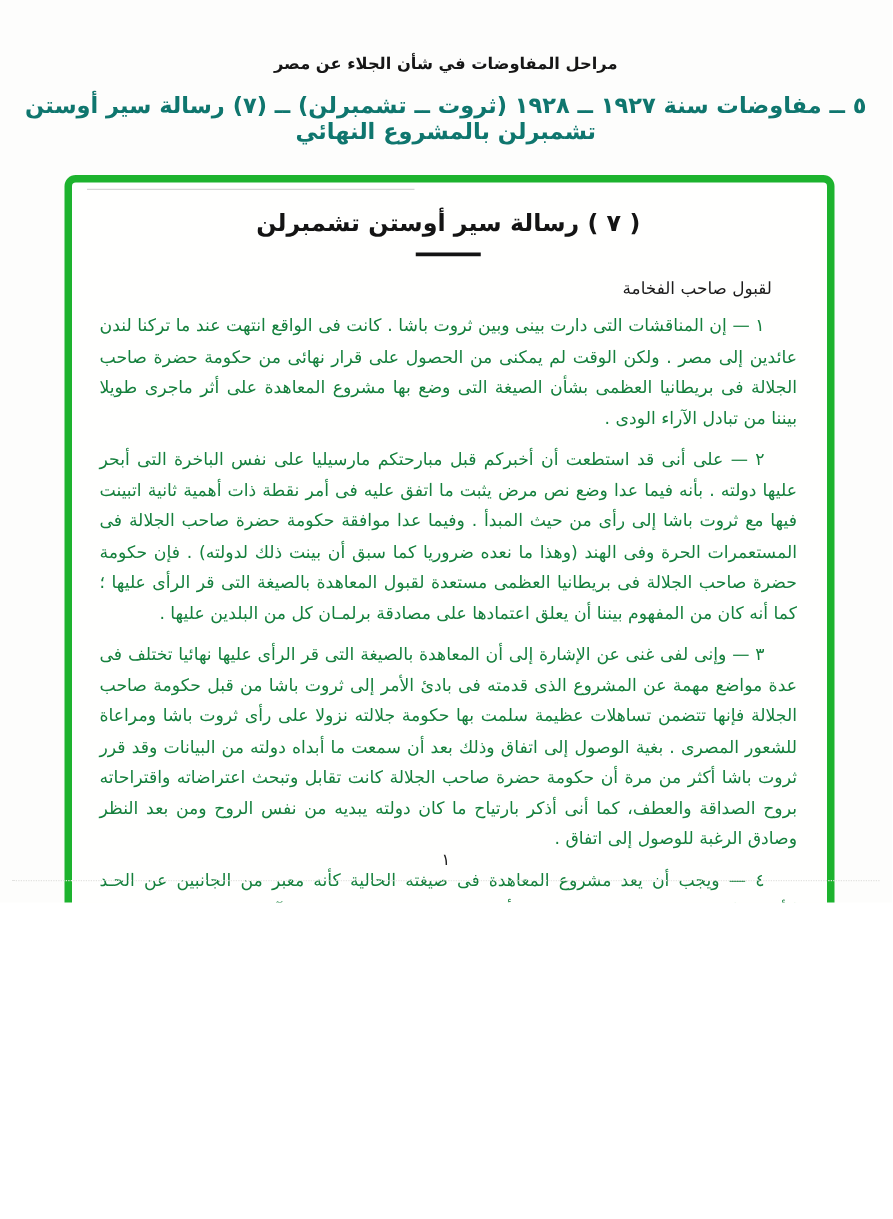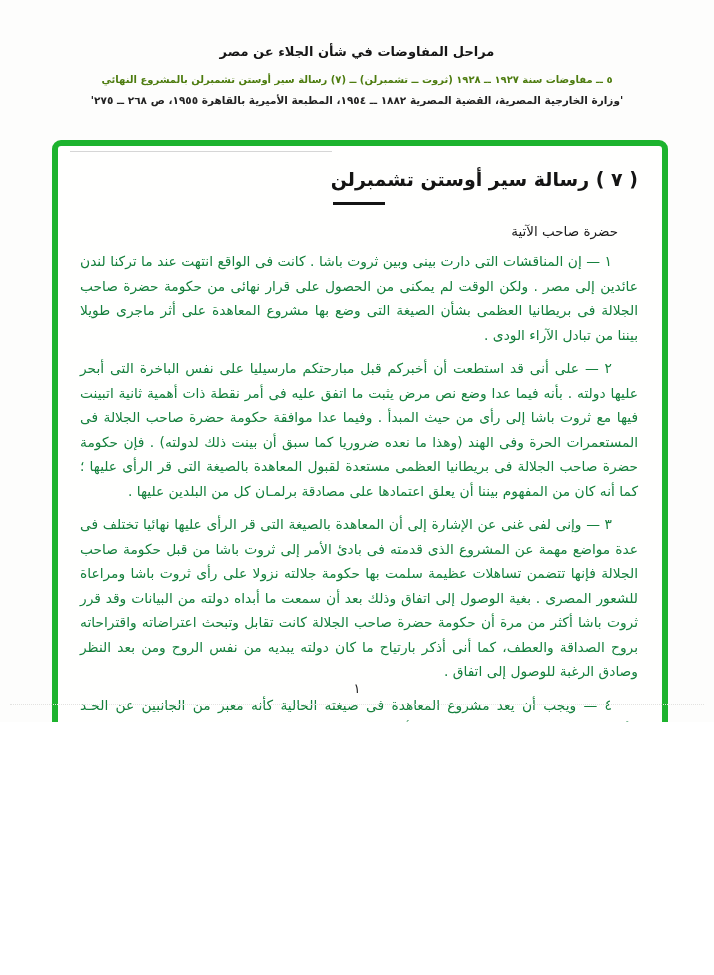--- a/index.html
+++ b/index.html
@@ -22,22 +22,22 @@
   
   .top-header {
     position:absolute; top:44px; left:0; right:0;
     text-align:center;
   }
   .top-header .line1 {
     font-size:13px; font-weight:bold; letter-spacing:0.2px;
     margin-bottom:15px; color:#161616;
   }
   .top-header .line2 {
-    font-size:10px; font-weight:bold;
-    margin-bottom:9px; color:#4d7c0f;
+    font-size:18px; font-weight:bold;
+    margin-bottom:9px; color:#0f766e;
   }
   .top-header .line3 {
     font-size:10.5px; font-weight:bold; color:#222;
   }
   
   .green-box {
     position:absolute;
     top:140px; left:52px;
     width:616px; height:780px;
     box-sizing:border-box;
@@ -47,20 +47,21 @@
     padding:10px 24px 8px 22px;
   }
   .artifact-line {
     position:absolute;
     top:5px; left:12px;
     width:262px; height:1px;
     background:#cccccc;
     opacity:.8;
   }
   .doc-title {
+    text-align:center;
     font-size:19px; font-weight:bold;
     color:#141414;
     margin:12px 0 12px 0;
   }
   .doc-subtitle {
     text-align:center;
     font-size:14px; font-weight:bold;
     color:#1a1a1a;
     margin:0 0 12px 0;
   }
@@ -103,30 +104,29 @@
   }
 </style>
 </head>
 <body>
 
 <div class="page">
 
   <div class="top-header">
     <div class="line1">مراحل المفاوضات في شأن الجلاء عن مصر</div>
     <div class="line2">٥ ــ مفاوضات سنة ١٩٢٧ ــ ١٩٢٨ (ثروت ــ تشمبرلن) ــ (٧) رسالة سير أوستن تشمبرلن بالمشروع النهائي</div>
-    <div class="line3">'وزارة الخارجية المصرية، القضية المصرية ١٨٨٢ ــ ١٩٥٤، المطبعة الأميرية بالقاهرة ١٩٥٥، ص ٢٦٨ ــ ٢٧٥'</div>
   </div>
 
   <div class="green-box">
     <div class="artifact-line"></div>
 
     <div class="doc-title">( ٧ ) رسالة سير أوستن تشمبرلن</div>
     <div class="subtitle-divider"></div>
 
-    <div class="salutation">حضرة صاحب الآتية</div>
+    <div class="salutation">لقبول صاحب الفخامة</div>
 
     <div class="body-text">
       <p>١ — إن المناقشات التى دارت بينى وبين ثروت باشا . كانت فى الواقع انتهت عند ما تركنا لندن عائدين إلى مصر . ولكن الوقت لم يمكنى من الحصول على قرار نهائى من حكومة حضرة صاحب الجلالة فى بريطانيا العظمى بشأن الصيغة التى وضع بها مشروع المعاهدة على أثر ماجرى طويلا بيننا من تبادل الآراء الودى .</p>
       <p>٢ — على أنى قد استطعت أن أخبركم قبل مبارحتكم مارسيليا على نفس الباخرة التى أبحر عليها دولته . بأنه فيما عدا وضع نص مرض يثبت ما اتفق عليه فى أمر نقطة ذات أهمية ثانية اتبينت فيها مع ثروت باشا إلى رأى من حيث المبدأ . وفيما عدا موافقة حكومة حضرة صاحب الجلالة فى المستعمرات الحرة وفى الهند (وهذا ما نعده ضروريا كما سبق أن بينت ذلك لدولته) . فإن حكومة حضرة صاحب الجلالة فى بريطانيا العظمى مستعدة لقبول المعاهدة بالصيغة التى قر الرأى عليها ؛ كما أنه كان من المفهوم بيننا أن يعلق اعتمادها على مصادقة برلمـان كل من البلدين عليها .</p>
       <p>٣ — وإنى لفى غنى عن الإشارة إلى أن المعاهدة بالصيغة التى قر الرأى عليها نهائيا تختلف فى عدة مواضع مهمة عن المشروع الذى قدمته فى بادئ الأمر إلى ثروت باشا من قبل حكومة صاحب الجلالة فإنها تتضمن تساهلات عظيمة سلمت بها حكومة جلالته نزولا على رأى ثروت باشا ومراعاة للشعور المصرى . بغية الوصول إلى اتفاق وذلك بعد أن سمعت ما أبداه دولته من البيانات وقد قرر ثروت باشا أكثر من مرة أن حكومة حضرة صاحب الجلالة كانت تقابل وتبحث اعتراضاته واقتراحاته بروح الصداقة والعطف، كما أنى أذكر بارتياح ما كان دولته يبديه من نفس الروح ومن بعد النظر وصادق الرغبة للوصول إلى اتفاق .</p>
       <p>٤ — ويجب أن يعد مشروع المعاهدة فى صيغته الحالية كأنه معبر من الجانبين عن الحـد الأقصى الذى يستطيع كل من الطرفين أن يتقدم إليه رغبة فى ملاقاة الآخر . ذلك ما كان مفهوما بيننا وعلى هذا الشرط فقط أمكننا أنا وثروت باشا أن نبلغ هذا المدى البعيد  فكان من نتيجة ذلك أن لا سبيل إلى إجراء تعديلات أخرى . وأن المعاهدة يجب أن تقبل كما هى أو ترفض كما هى .</p>
       <div class="closing-line">مصر... ... » .</div>
     </div>
   </div>
 

